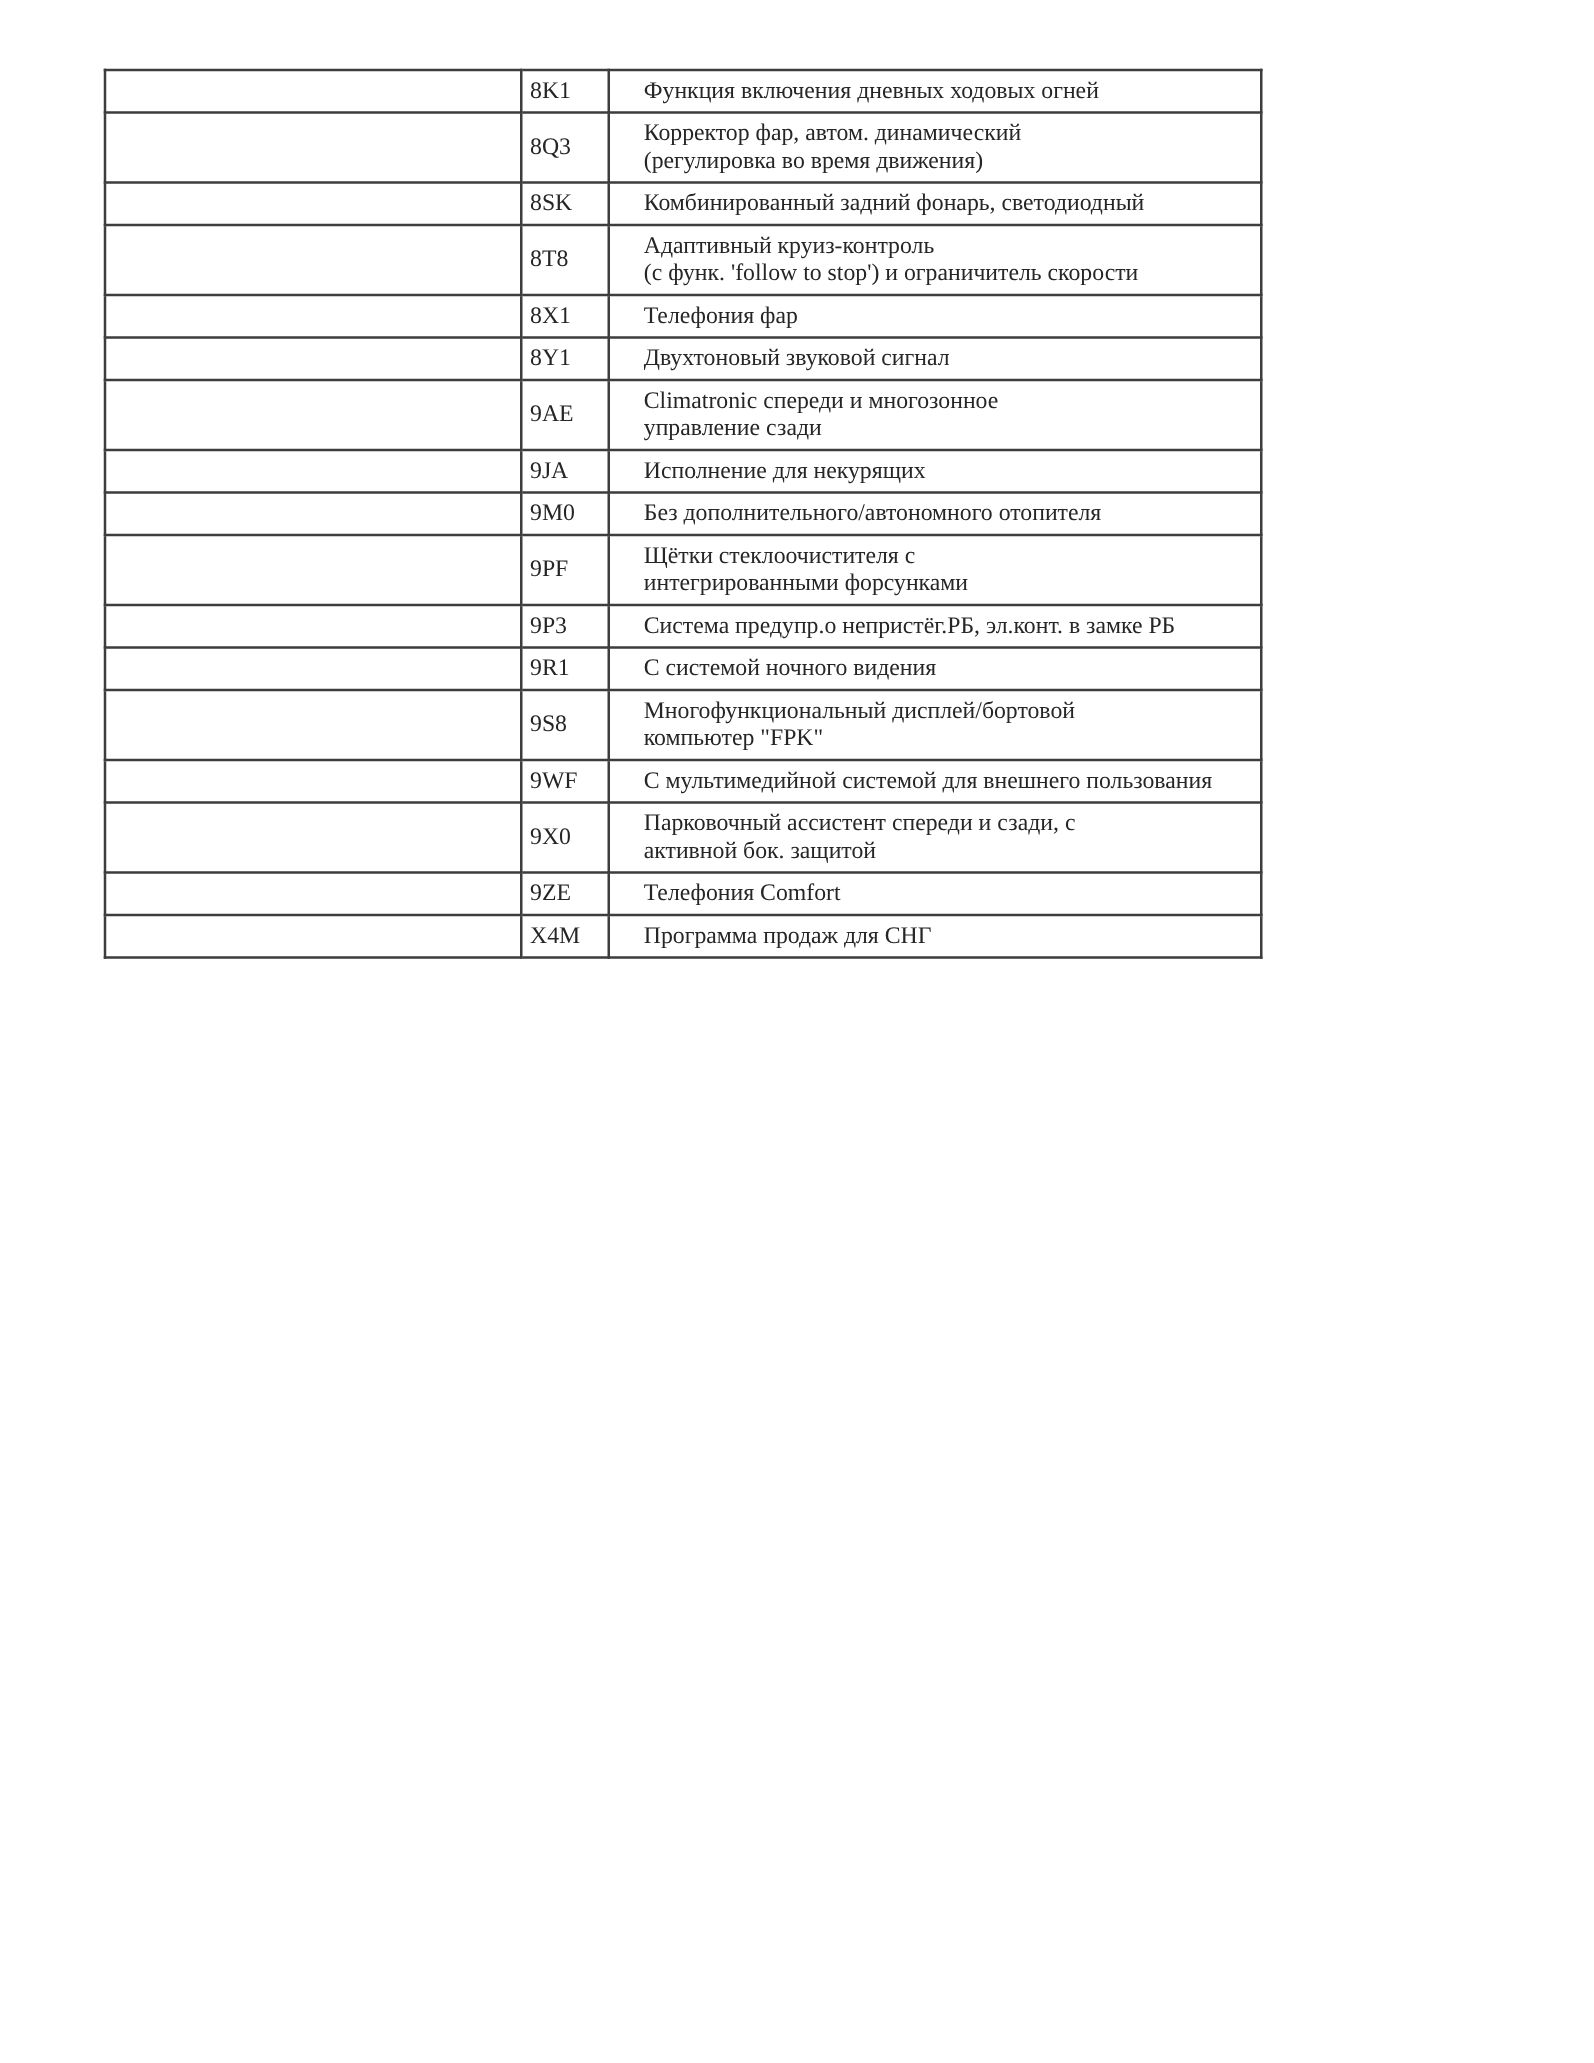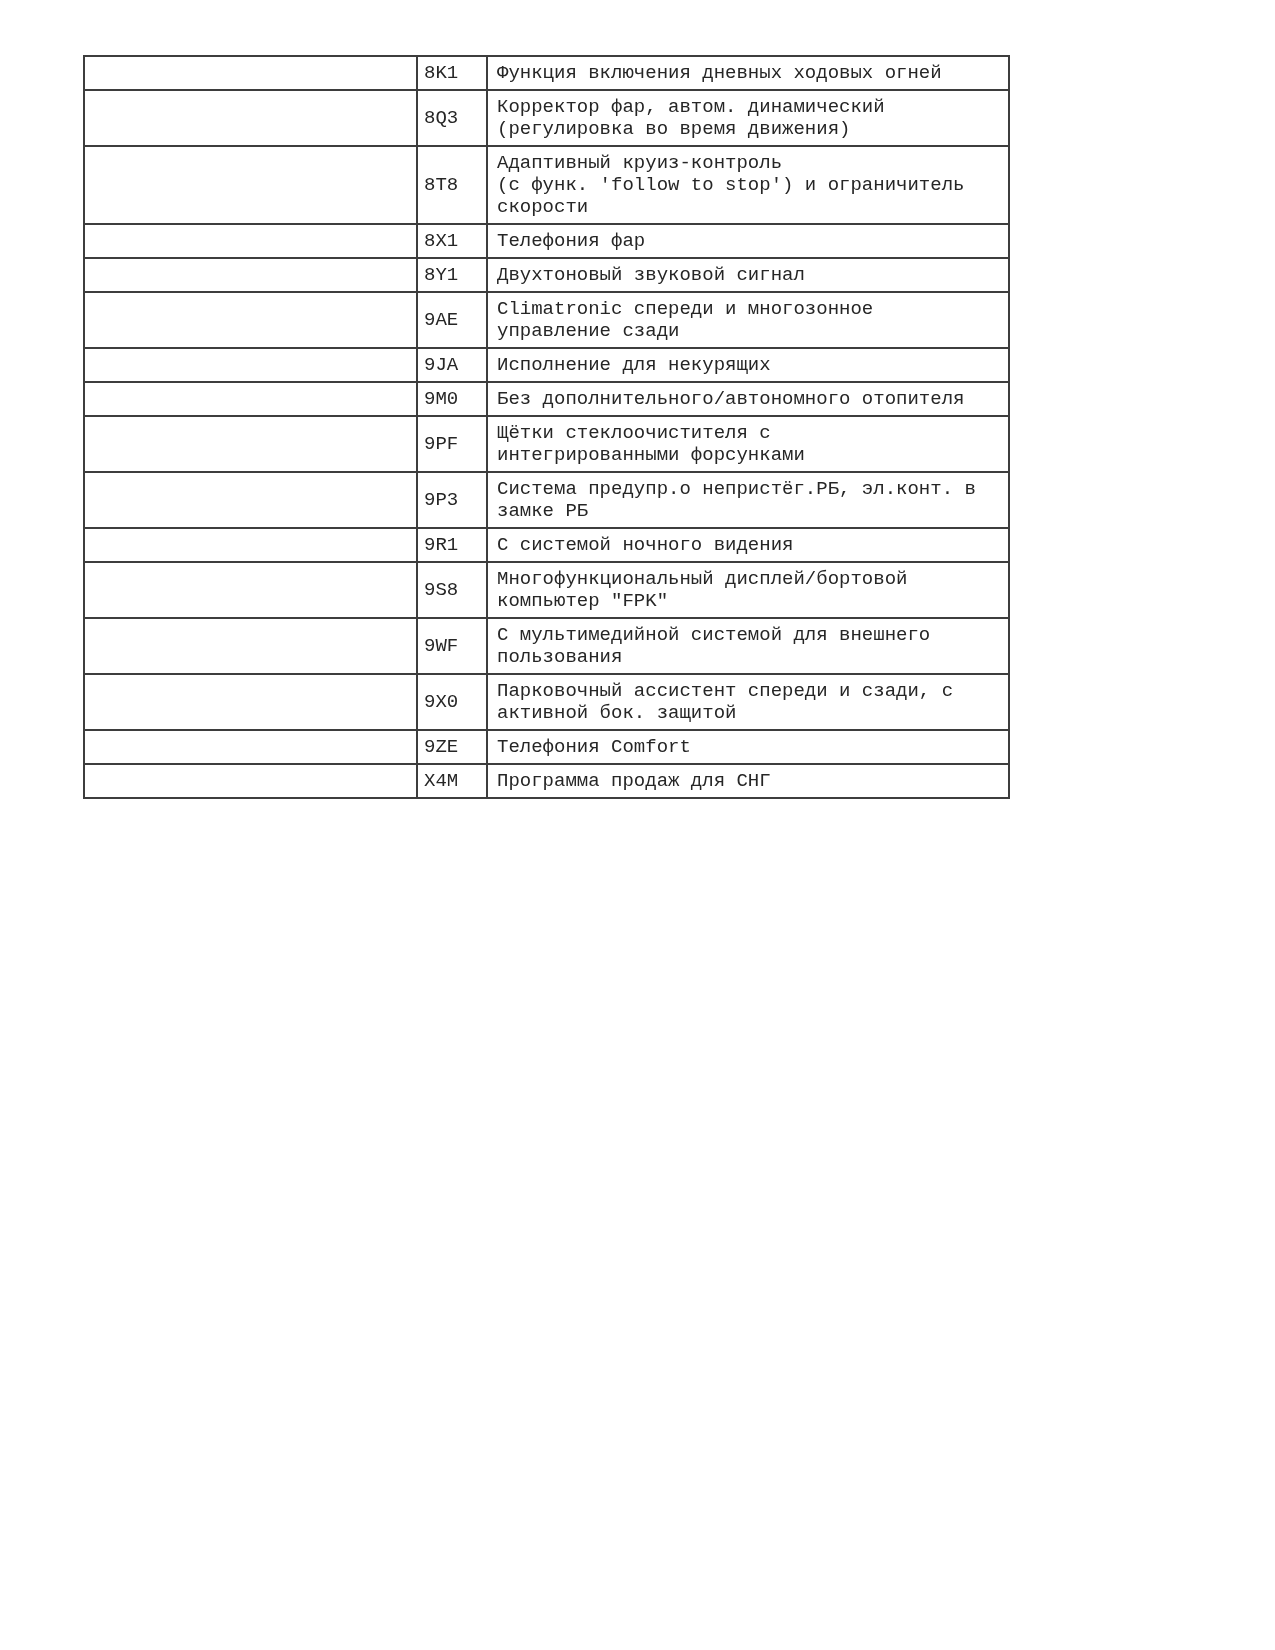--- a/index.html
+++ b/index.html
@@ -5,21 +5,21 @@
   html, body {
     margin: 0;
     padding: 0;
     background: #ffffff;
   }
   .page {
     position: relative;
     width: 1275px;
     height: 1650px;
     background: #ffffff;
-    font-family: Liberation Mono, monospace;
+    font-family: Liberation Serif, serif;
     color: #262626;
     overflow: hidden;
   }
   table.options-table {
     position: absolute;
     left: 83px;
     top: 55px;
     width: 927px;
     border-collapse: collapse;
     table-layout: fixed;
@@ -33,21 +33,21 @@
   }
   td.col-empty {
     width: 315px;
     padding: 5px 8px;
   }
   td.col-code {
     width: 58px;
     padding: 5px 4px 5px 6px;
   }
   td.col-desc {
-    padding: 5px 10px 5px 9px;
+    padding: 5px 10px 5px 27px;
     white-space: pre-line;
   }
 </style>
 </head>
 <body>
 
 <div class="page">
   <table class="options-table">
     <tbody>
   <tr>
@@ -57,20 +57,25 @@
   </tr>
 
   <tr>
     <td class="col-empty"></td>
     <td class="col-code">8Q3</td>
     <td class="col-desc">Корректор фар, автом. динамический
 (регулировка во время движения)</td>
   </tr>
 
 
+  <tr>
+    <td class="col-empty"></td>
+    <td class="col-code">8SK</td>
+    <td class="col-desc">Комбинированный задний фонарь, светодиодный</td>
+  </tr>
 
   <tr>
     <td class="col-empty"></td>
     <td class="col-code">8T8</td>
     <td class="col-desc">Адаптивный круиз-контроль
 (с функ. 'follow to stop') и ограничитель скорости</td>
   </tr>
 
   <tr>
     <td class="col-empty"></td>

